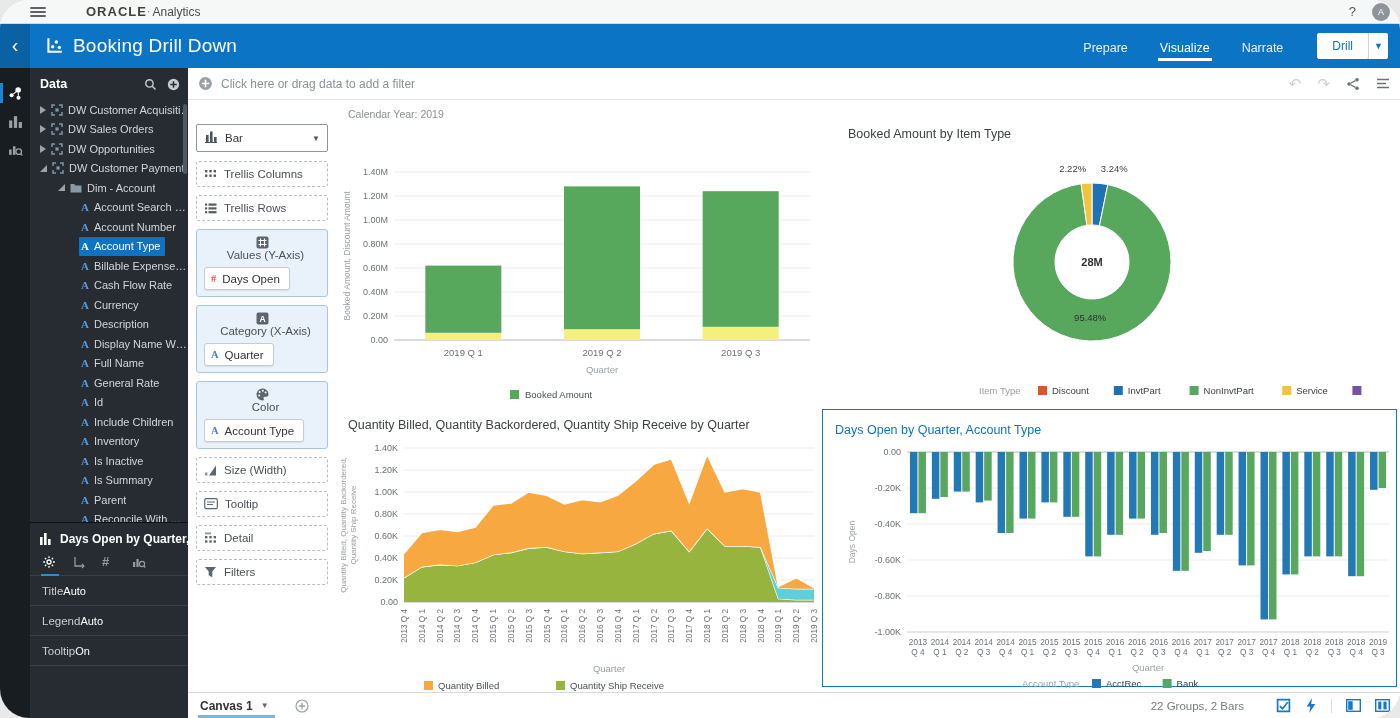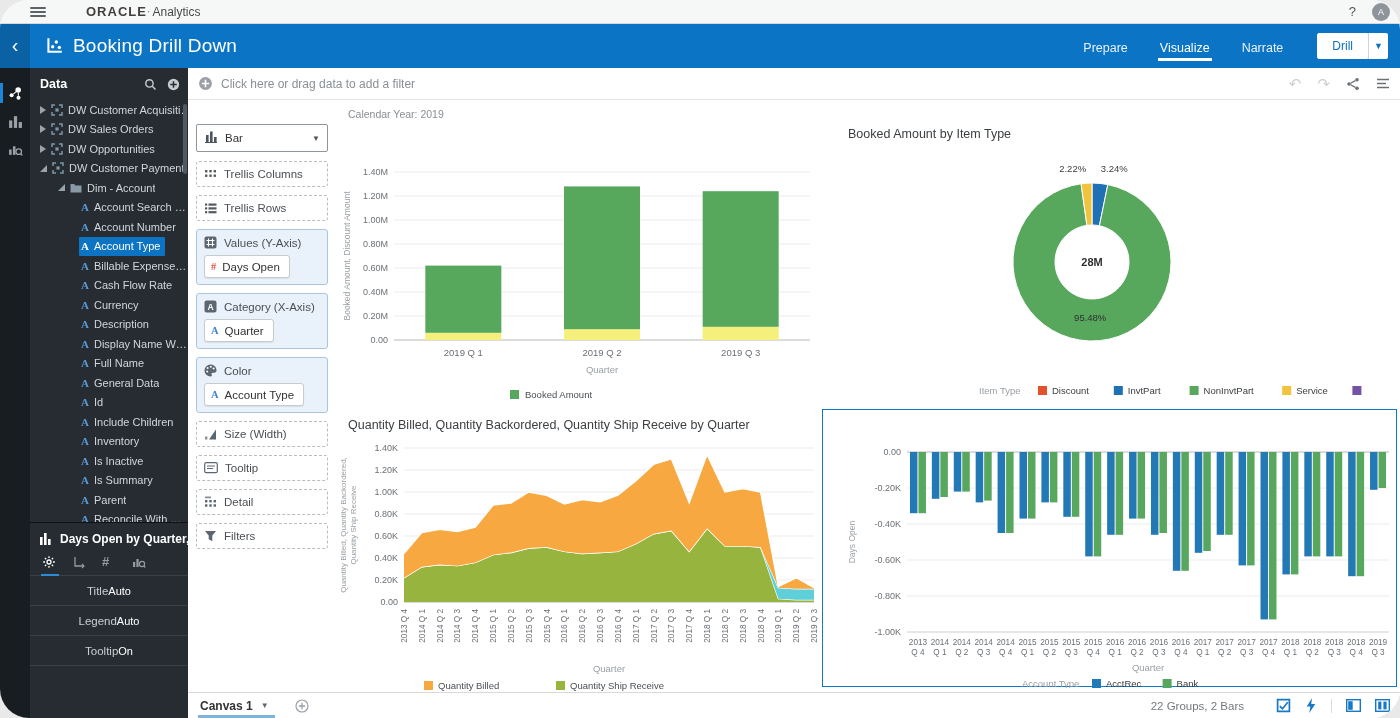--- a/index.html
+++ b/index.html
@@ -51,40 +51,40 @@
   .a-glyph{color:#5a9bd8;font-weight:bold;font-size:11px;font-family:"Liberation Serif",serif;}
   .selected .a-glyph{color:#fff;}
   .scroll-thumb{position:absolute;right:1px;top:2px;width:4px;height:70px;background:#525a61;border-radius:2px;}
   .vizpanel{flex:0 0 auto;border-top:1px solid #0e1113;background:#262c31;height:196px;}
   .vp-title{display:flex;align-items:center;padding:9px 8px 6px 10px;color:#fff;font-weight:bold;font-size:12px;white-space:nowrap;}
   .vp-title .t-icon{margin-right:7px;}
   .vp-tabs{display:flex;align-items:center;padding:2px 0 6px 12px;border-bottom:1px solid #3a4045;}
   .vp-tab{width:30px;display:flex;justify-content:flex-start;position:relative;cursor:pointer;color:#959ba0;}
   .vp-tab.active{color:#fff;}
   .vp-tab.active:after{content:"";position:absolute;left:-1px;bottom:-7px;width:18px;height:2px;background:#2a8cd4;}
-  .vp-row{display:flex;align-items:center;justify-content:center;height:30px;padding:0 12px;border-bottom:1px solid #3a4045;color:#c9ced2;font-size:11.5px;cursor:pointer;}
+  .vp-row{display:flex;align-items:center;justify-content:flex-start;height:30px;padding:0 12px;border-bottom:1px solid #3a4045;color:#c9ced2;font-size:11.5px;cursor:pointer;}
   .vp-row .val{color:#fff;font-size:11px;}
   
   .content{flex:1;display:flex;flex-direction:column;min-width:0;background:#fff;}
   .filterbar{height:32px;border-bottom:1px solid #e4e4e4;display:flex;align-items:center;padding:12px 10px;flex:0 0 auto;}
   .fb-text{color:#8a9096;font-size:12px;margin-left:8px;}
   .fb-icons{margin-left:auto;display:flex;align-items:center;}
   .fb-icons .ic{margin-left:16px;cursor:pointer;display:flex;font-size:15px;line-height:1;}
   .ic.dim{color:#cdd0d2;}
   .ic.drk{color:#6b7075;}
   .workarea{flex:1;position:relative;min-height:0;background:#fff;}
   
   .grammar{position:absolute;left:8px;top:24px;width:132px;}
   .viz-select{height:28px;border:1px solid #8f969c;border-radius:2px;background:#fff;display:flex;align-items:center;padding:0 7px;margin-bottom:9px;cursor:pointer;}
   .viz-select .vs-lbl{font-size:11.5px;color:#333;margin-left:7px;flex:1;}
   .viz-select .vs-caret{font-size:8px;color:#555;}
   .zone{border:1px dashed #b8bdc1;border-radius:3px;margin-bottom:8px;padding:6px 7px;display:flex;align-items:flex-end;background:#fff;cursor:pointer;}
   .zone .z-lbl{font-size:11.5px;color:#4a4f54;margin-left:7px;}
   .zone.filled{background:#e9f2fb;border:1px solid #aac6dd;display:block;}
-  .zone.filled .z-head{display:flex;align-items:center;margin-bottom:6px;}
+  .zone.filled .z-head{display:flex;align-items:center;margin-bottom:6px;flex-direction:column;}
   .chip{background:#fff;border:1px solid #c6cbd0;border-radius:3px;height:23px;display:inline-flex;align-items:center;padding:0 9px 0 6px;font-size:11.5px;color:#333;box-shadow:0 1px 1px rgba(0,0,0,.08);cursor:pointer;max-width:116px;white-space:nowrap;}
   .chip .cg{font-weight:bold;font-size:10.5px;margin-right:6px;font-family:"Liberation Serif",serif;}
   .cg.measure{color:#e8553f;}
   .cg.attr{color:#3f83d2;}
   
   .cards{position:absolute;left:142px;top:0;right:0;bottom:0;display:grid;grid-template-columns:492px 1fr;grid-template-rows:304px 1fr;}
   .card{position:relative;background:#fff;}
   .viz-title{font-size:12.5px;color:#3c4043;}
   .card1 .viz-title{padding:27px 8px 0 18px;}
   .card2 .viz-title{padding:27px 8px 0 26px;}
@@ -328,21 +328,21 @@
                 <span class="a-glyph">A</span>
               </span>
               <span class="lbl">Full Name</span>
             </span>
           </div>
           <div class="tree-row" style="padding-left: 49px;">
             <span class="inner">
               <span class="t-icon">
                 <span class="a-glyph">A</span>
               </span>
-              <span class="lbl">General Data</span>
+              <span class="lbl">General Rate</span>
             </span>
           </div>
           <div class="tree-row" style="padding-left: 49px;">
             <span class="inner">
               <span class="t-icon">
                 <span class="a-glyph">A</span>
               </span>
               <span class="lbl">Id</span>
             </span>
           </div>
@@ -725,20 +725,21 @@
                 <text x="273" y="238" font-size="9.5" fill="#9aa0a5" text-anchor="middle">Quarter</text>
                 <text x="10" y="91" font-size="8" fill="#9aa0a5" text-anchor="middle" transform="rotate(-90 10 91)">Quantity Billed, Quantity Backordered,</text>
                 <text x="20" y="91" font-size="8" fill="#9aa0a5" text-anchor="middle" transform="rotate(-90 20 91)">Quantity Ship Receive</text>
                 <rect x="88" y="247" width="9" height="9" fill="#f7a841"></rect>
                 <text x="102" y="255" font-size="9.5" fill="#4a4f54" text-anchor="start">Quantity Billed</text>
                 <rect x="220" y="247" width="9" height="9" fill="#97b43f"></rect>
                 <text x="234" y="255" font-size="9.5" fill="#4a4f54" text-anchor="start">Quantity Ship Receive</text>
               </svg>
           </div>
           <div class="card card4">
+            <div class="viz-title" id="t3">Days Open by Quarter, Account Type</div>
             <svg class="chart-svg" id="c3" style="top:30px;left:0;" width="574" height="248" viewBox="0 0 574 248">
                 <line x1="84" y1="12" x2="566" y2="12" stroke="#b5b8ba" stroke-width="1"></line>
                 <text x="78" y="15" font-size="9" fill="#6b7075" text-anchor="end">0.00</text>
                 <line x1="84" y1="48" x2="566" y2="48" stroke="#ececec" stroke-width="1"></line>
                 <text x="78" y="51" font-size="9" fill="#6b7075" text-anchor="end">-0.20K</text>
                 <line x1="84" y1="84" x2="566" y2="84" stroke="#ececec" stroke-width="1"></line>
                 <text x="78" y="87" font-size="9" fill="#6b7075" text-anchor="end">-0.40K</text>
                 <line x1="84" y1="120.00000000000001" x2="566" y2="120.00000000000001" stroke="#ececec" stroke-width="1"></line>
                 <text x="78" y="123.00000000000001" font-size="9" fill="#6b7075" text-anchor="end">-0.60K</text>
                 <line x1="84" y1="156" x2="566" y2="156" stroke="#ececec" stroke-width="1"></line>

